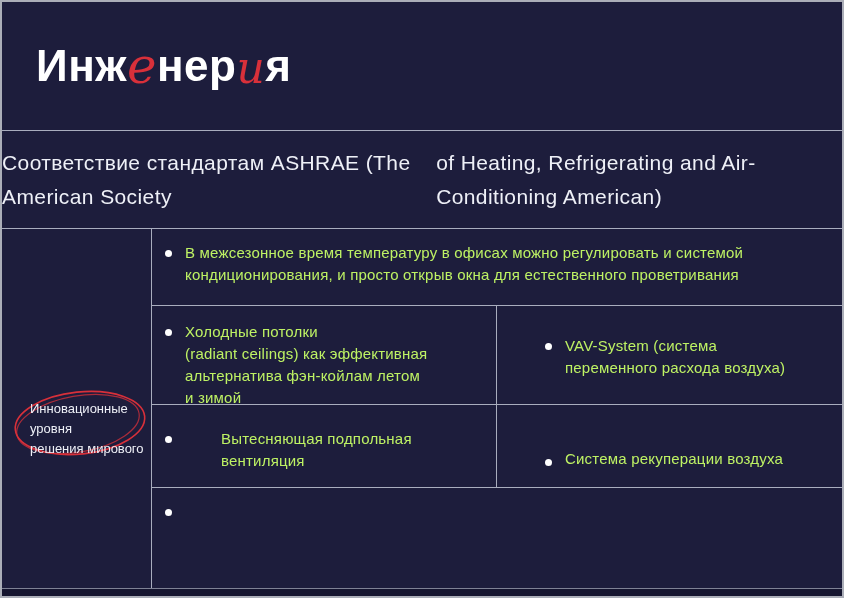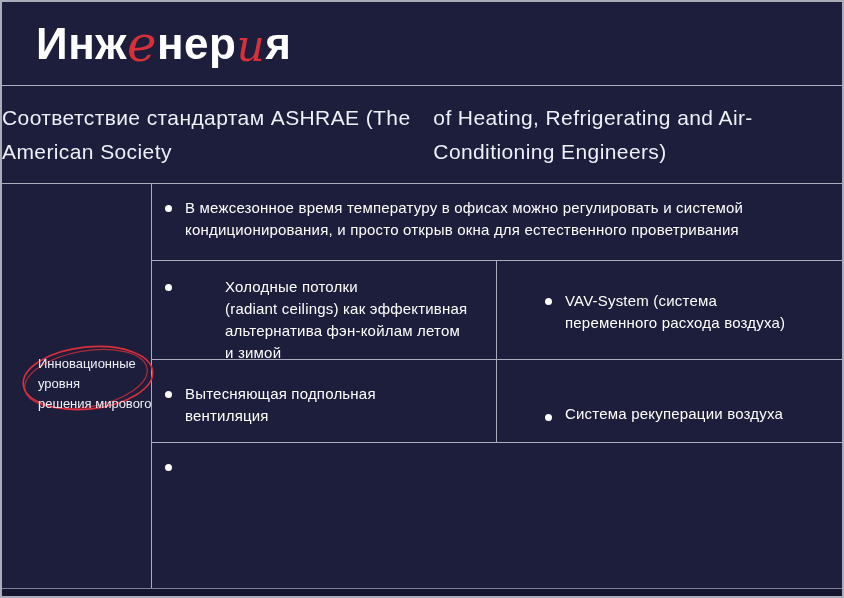--- a/index.html
+++ b/index.html
@@ -9,21 +9,21 @@
   .slide {
     position:relative; width:844px; height:598px;
     background:var(--bg, #1d1d3c);
     border:2px solid var(--frame, #abaeb8);
     color:var(--text, #e9ebf3);
     display:flex; flex-direction:column; overflow:hidden;
   }
 
   
   .header {
-    height:84px; flex:none;
+    height:129px; flex:none;
     border-bottom:1px solid var(--line, rgba(216,221,233,.75));
     display:flex; align-items:center; padding-left:34px;
   }
   .logo { font-size:44px; font-weight:600; color:#ffffff; letter-spacing:.5px; white-space:nowrap; }
   .logo .script {
     font-family:"DejaVu Serif", serif; font-style:italic; font-weight:400;
     color:var(--red, #d8303a); font-size:50px; line-height:0;
     display:inline-block; transform:translateY(2px);
   }
   .logo .script.small { font-size:44px; }
@@ -36,51 +36,51 @@
   }
   .title-line { font-size:21px; line-height:34px; letter-spacing:.4px; color:#eef0f7; }
 
   
   .content { flex:1; display:flex; min-height:0; }
 
   .sidebar {
     width:150px; flex:none; position:relative;
     border-right:1px solid var(--line, rgba(216,221,233,.75));
   }
-  .annotation { position:absolute; left:8px; top:152px; width:150px; height:100px; }
+  .annotation { position:absolute; left:0; top:152px; width:150px; height:100px; }
   .annotation-svg { position:absolute; left:8px; top:3px; width:140px; height:78px; }
   .annotation-text {
     position:absolute; left:28px; top:18px;
     font-size:13px; line-height:20px; color:#eef0f7;
   }
 
   .main { flex:1; display:flex; flex-direction:column; min-width:0; }
   .row1 { height:77px; flex:none; border-bottom:1px solid var(--line, rgba(216,221,233,.75)); }
   .cols { flex:none; display:flex; }
   .col-left { width:345px; flex:none; border-right:1px solid var(--line, rgba(216,221,233,.75)); }
   .col-right { flex:1; min-width:0; }
   .cell-mid { height:99px; border-bottom:1px solid var(--line, rgba(216,221,233,.75)); }
   .cell-low { height:83px; border-bottom:1px solid var(--line, rgba(216,221,233,.75)); }
   .row4 { flex:1; }
 
   .cell { display:flex; align-items:flex-start; }
   .pad-r1 { padding:13px 16px 0 13px; }
-  .pad-l2 { padding:15px 16px 0 13px;gap:40px; }
+  .pad-l2 { padding:15px 16px 0 13px; }
   .pad-r2 { padding:29px 12px 0 48px; }
-  .pad-l3 { padding:23px 16px 0 13px; }
+  .pad-l3 { padding:23px 16px 0 13px;gap:36px; }
   .pad-r3 { padding:25px 12px 0 48px;align-items:center; }
   .pad-r4 { padding:13px 16px 0 13px; }
 
   .bullet {
     width:7px; height:7px; border-radius:50%at; border-radius:50%;
     background:#ffffff; flex:none; margin-top:8px; margin-right:13px;
   }
   .cell-text {
     font-size:15px; line-height:22px; letter-spacing:.2px;
-    white-space:pre-line; color:#ffffff;
+    white-space:pre-line; color:#bef264;
   }
 
   
   .footer {
     height:8px; flex:none;
     background:var(--footer, #15152f);
     border-top:1px solid rgba(214,219,231,.55);
   }
 </style>
 </head>
@@ -88,21 +88,21 @@
 
 <div class="slide">
 
   <div class="header">
     <div class="logo"><span>Инж</span><span class="script">е</span><span>нер</span><span class="script small">и</span><span>я</span>
     </div>
   </div>
 
   <div class="title-block">
     <div class="title-line">Соответствие стандартам ASHRAE (The American Society</div>
-    <div class="title-line">of Heating, Refrigerating and Air-Conditioning Engineers)</div>
+    <div class="title-line">of Heating, Refrigerating and Air-Conditioning American)</div>
   </div>
 
   <div class="content">
 
     <div class="sidebar">
       <div class="annotation">
         <svg class="annotation-svg" viewBox="0 0 140 78" fill="none" xmlns="http://www.w3.org/2000/svg">
           <ellipse cx="70" cy="39" rx="65" ry="31" transform="rotate(-6 70 39)" stroke="#d8303a" stroke-width="1.6" fill="none"></ellipse>
           <ellipse cx="68" cy="40" rx="62" ry="28" transform="rotate(-10 68 40)" stroke="#d8303a" stroke-width="1.2" fill="none" opacity="0.75"></ellipse>
         </svg>

